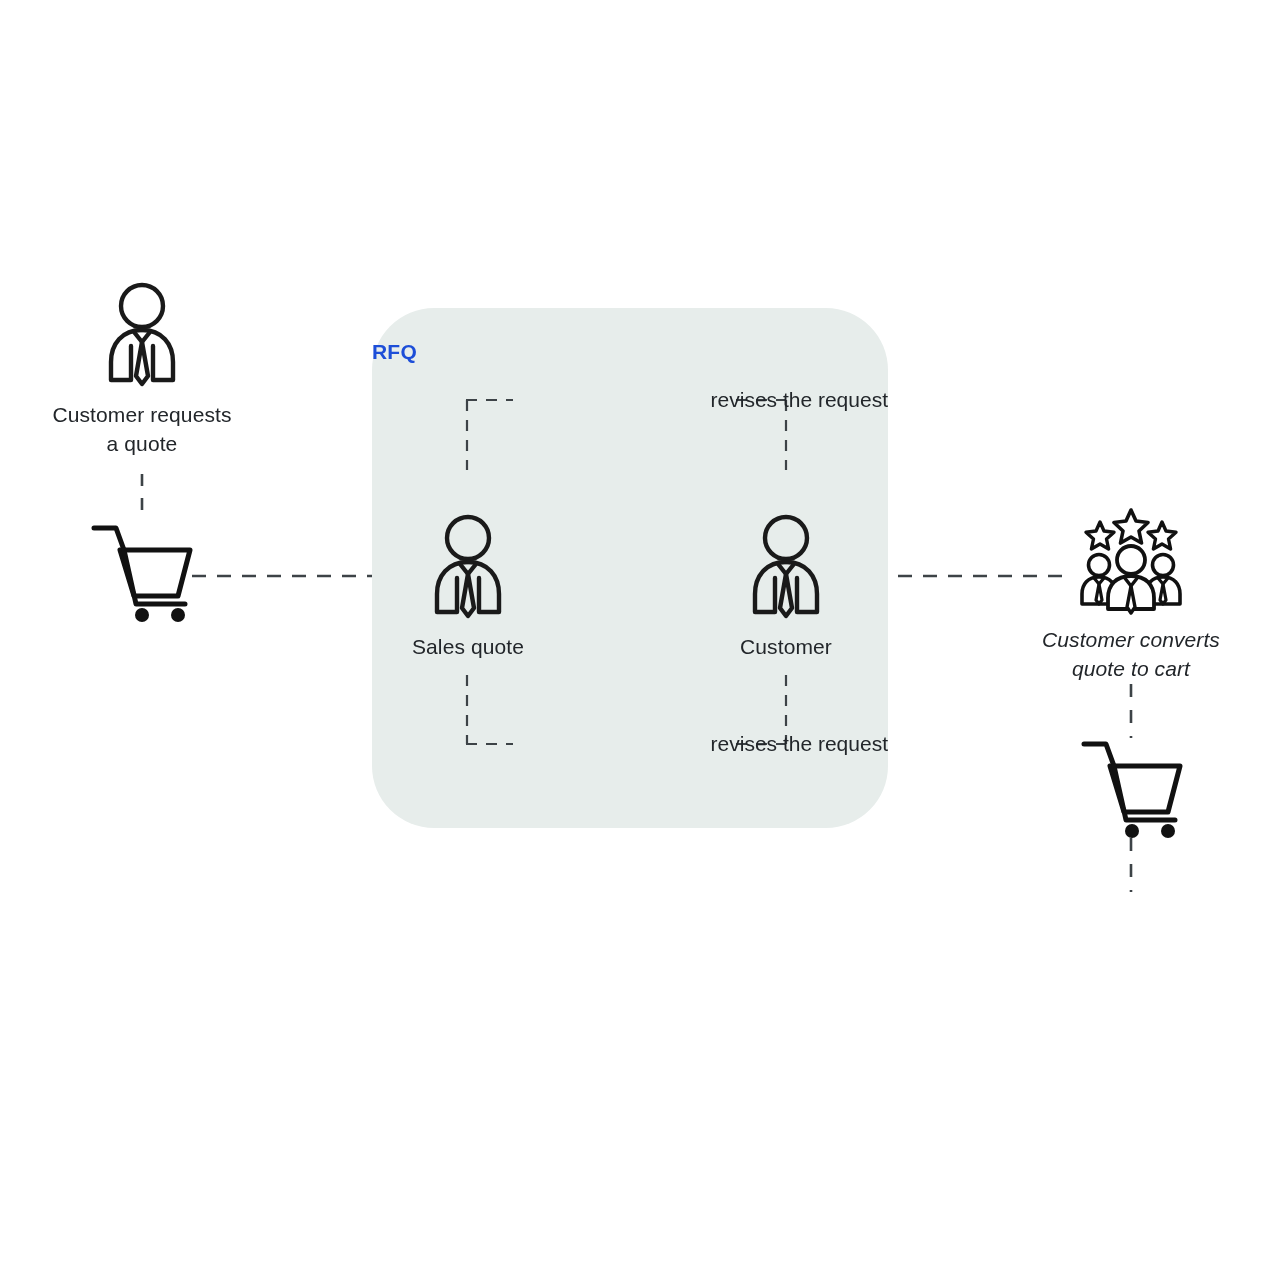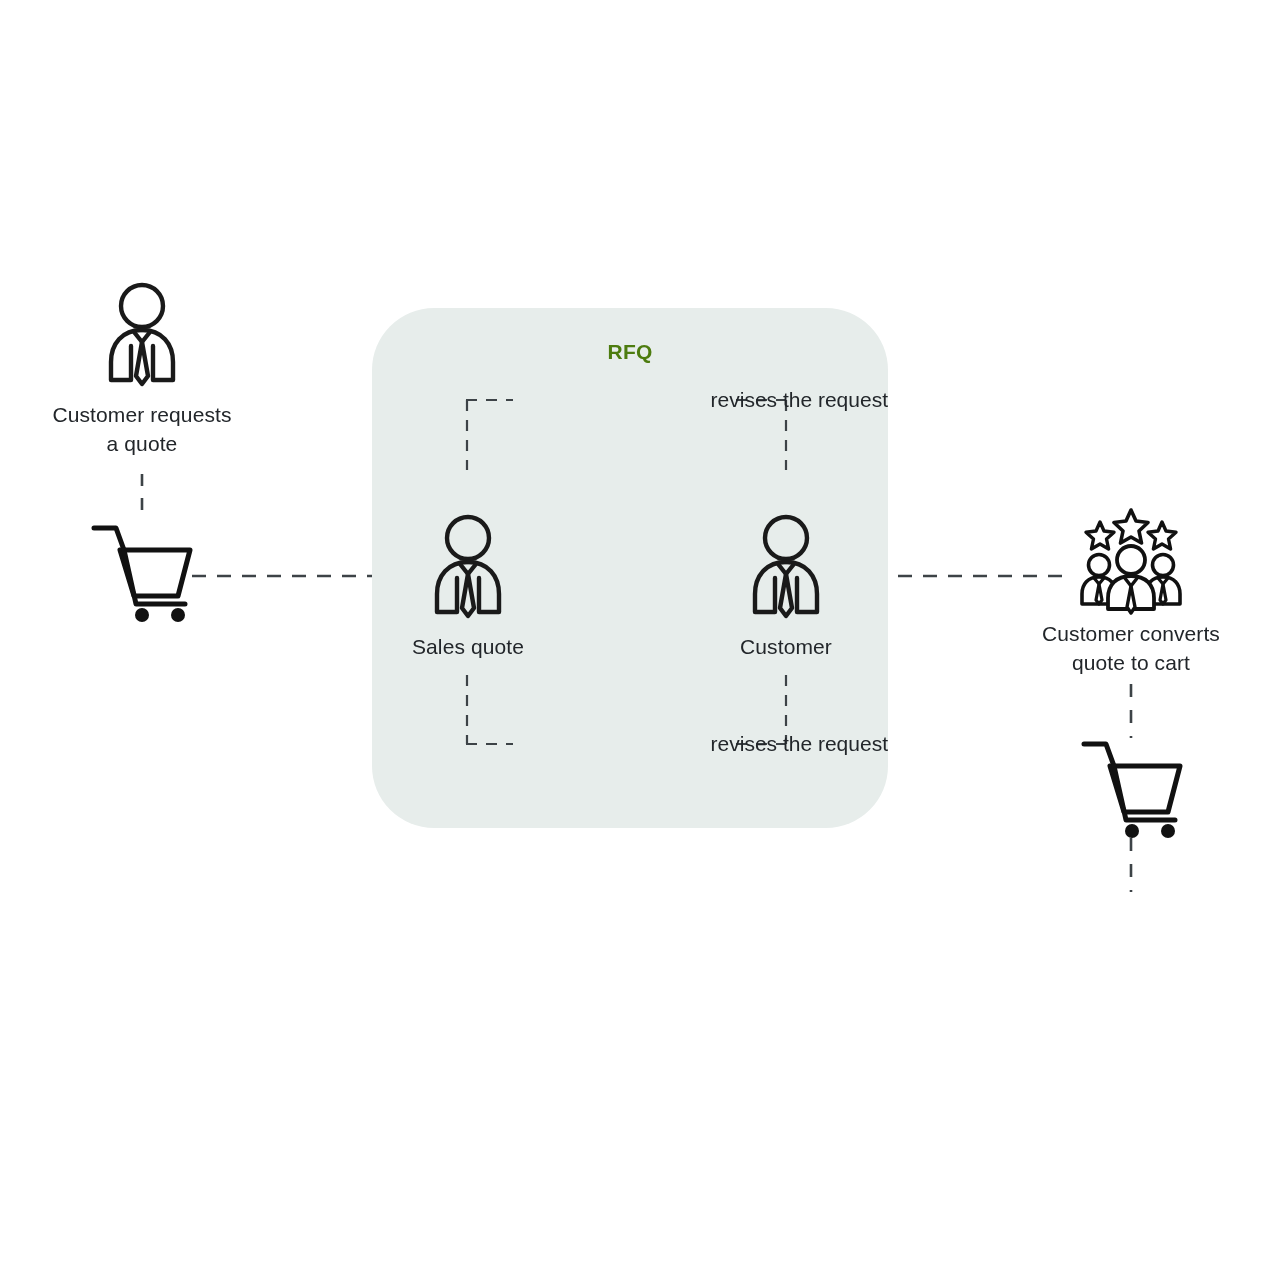--- a/index.html
+++ b/index.html
@@ -42,24 +42,24 @@
     width: 516px;
     height: 520px;
     background: #e7edeb;
     border-radius: 62px;
   }
   .rfq-title {
     position: absolute;
     left: 372px;
     top: 340px;
     width: 516px;
-    text-align: center;
+    text-align: left;
     font-size: 21px;
     font-weight: bold;
-    color: #4d7c0f;
+    color: #1d4ed8;
     letter-spacing: 0.2px;
   }
   .inbox-label {
     position: absolute;
     font-size: 21px;
     color: #22262a;
     text-align: right;
     white-space: nowrap;
   }
   svg { display: block; overflow: visible; }
@@ -173,21 +173,21 @@
       <circle cx="88" cy="57" r="10.5" fill="none" stroke="#111111" stroke-width="3.6"></circle>
       <path d="M 88 69 C 77 69 71 76 71 86 L 71 96 L 105 96 L 105 86 C 105 76 99 69 88 69 Z" fill="#ffffff" stroke="#111111" stroke-width="3.6" stroke-linejoin="round"></path>
       <path d="M 83 70 L 88 76 L 93 70" fill="none" stroke="#111111" stroke-width="3.2" stroke-linejoin="round"></path>
       <path d="M 88 76 L 85 92 L 88 96 L 91 92 Z" fill="none" stroke="#111111" stroke-width="3.2" stroke-linejoin="round"></path>
 
       <circle cx="56" cy="52" r="14" fill="#ffffff" stroke="#111111" stroke-width="3.8"></circle>
       <path d="M 56 68 C 41 68 33 77 33 90 L 33 101 L 79 101 L 79 90 C 79 77 71 68 56 68 Z" fill="#ffffff" stroke="#111111" stroke-width="3.8" stroke-linejoin="round"></path>
       <path d="M 49 69 L 56 78 L 63 69" fill="none" stroke="#111111" stroke-width="3.4" stroke-linejoin="round"></path>
       <path d="M 56 78 L 52 99 L 56 105 L 60 99 Z" fill="#ffffff" stroke="#111111" stroke-width="3.4" stroke-linejoin="round"></path>
     </svg>
-    <div class="label" style="margin-top:3px;">Customer converts
+    <div class="label" style="margin-top:9px;font-style:italic;">Customer converts
 quote to cart</div>
   </div>
 
   <div class="node" style="left:1072px;top:736px;width:120px;">
     <svg width="104" height="102" viewBox="0 0 104 102">
       <path d="M 4 8 L 26 8 L 34 30" fill="none" stroke="#111111" stroke-width="5" stroke-linejoin="round" stroke-linecap="round"></path>
       <path d="M 30 30 L 100 30 L 88 76 L 44 76 Z" fill="none" stroke="#111111" stroke-width="5" stroke-linejoin="round"></path>
       <path d="M 34 30 L 46 84 L 95 84" fill="none" stroke="#111111" stroke-width="5" stroke-linejoin="round" stroke-linecap="round"></path>
       <circle cx="52" cy="95" r="7" fill="#111111"></circle>
       <circle cx="88" cy="95" r="7" fill="#111111"></circle>

